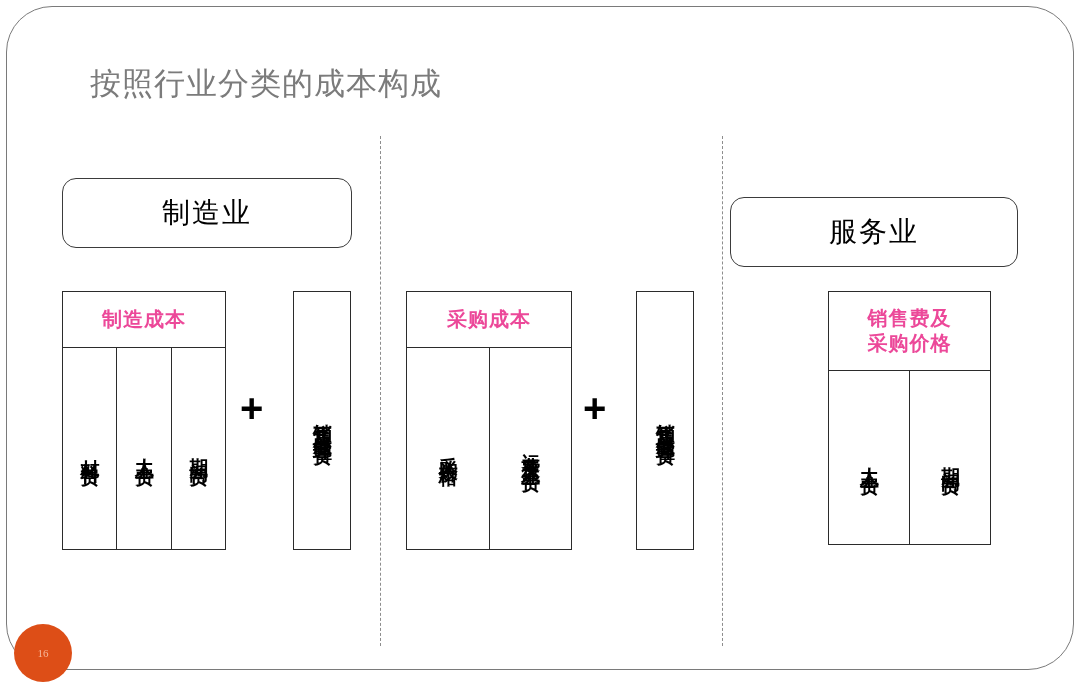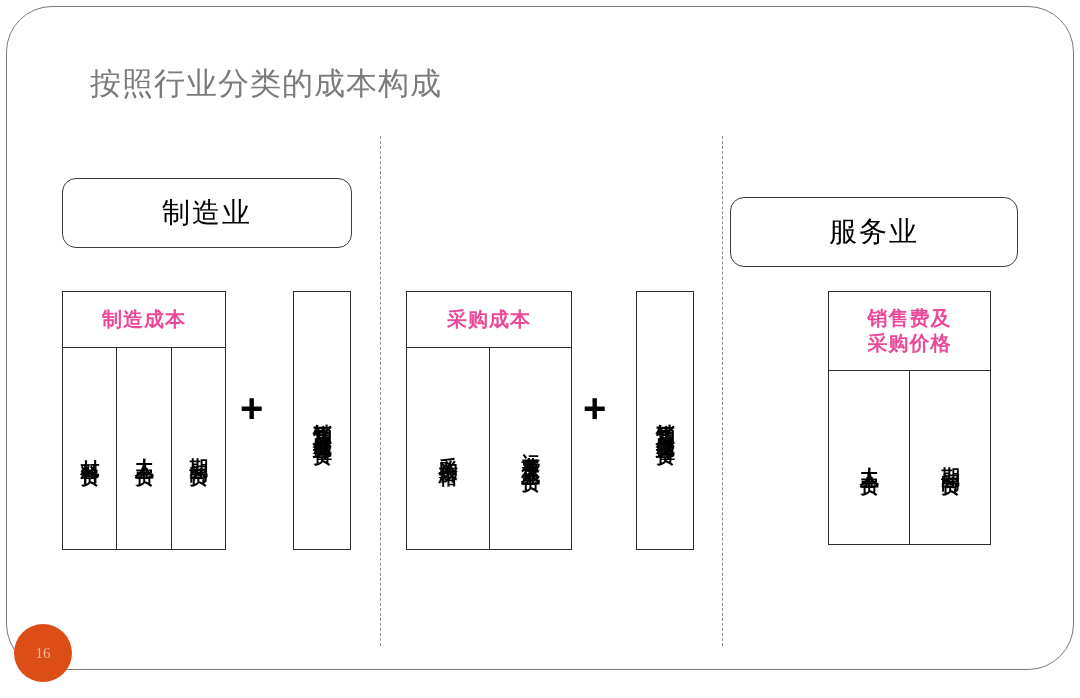--- a/index.html
+++ b/index.html
@@ -164,21 +164,21 @@
     left: 14px;
     top: 624px;
     width: 58px;
     height: 58px;
     border-radius: 50%;
     background: #dd4e17;
     display: flex;
     align-items: center;
     justify-content: center;
     color: #f6b79a;
-    font-size: 15px;
+    font-size: 11px;
     font-family: "Liberation Serif", "DejaVu Serif", serif;
   }
 </style>
 </head>
 <body>
 
 <div id="slide">
 
   <div class="slide-frame"></div>
 

